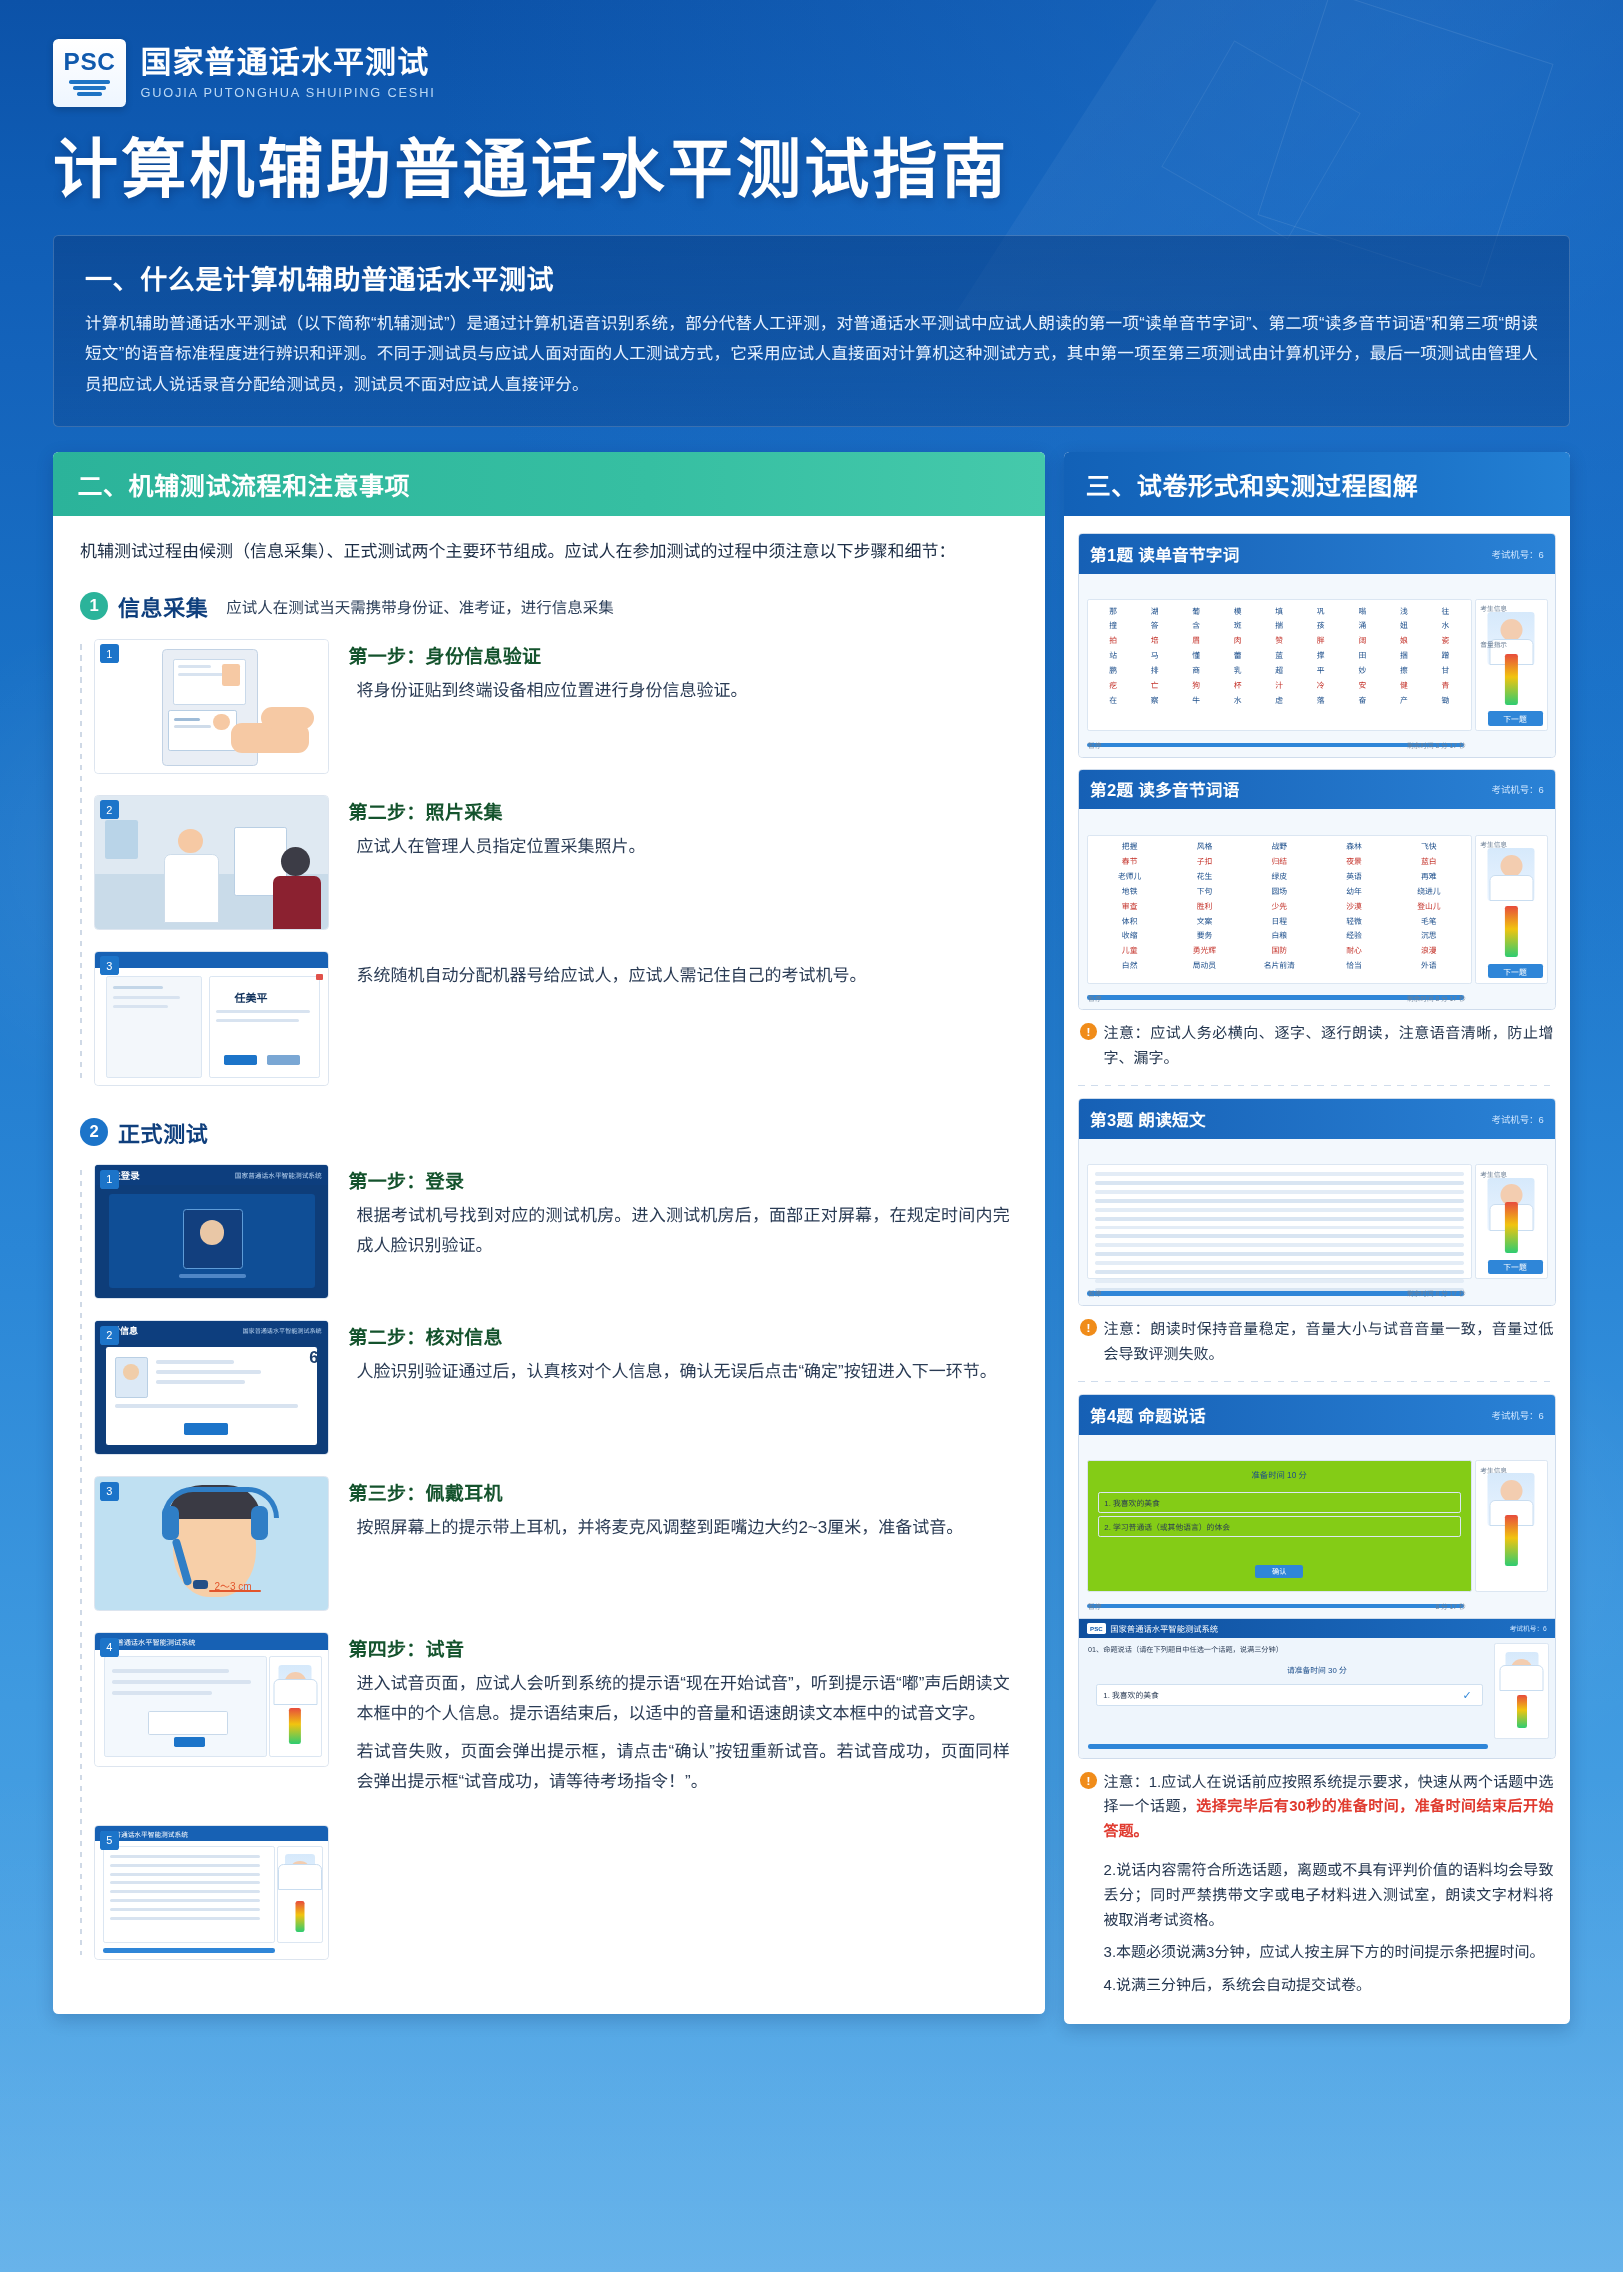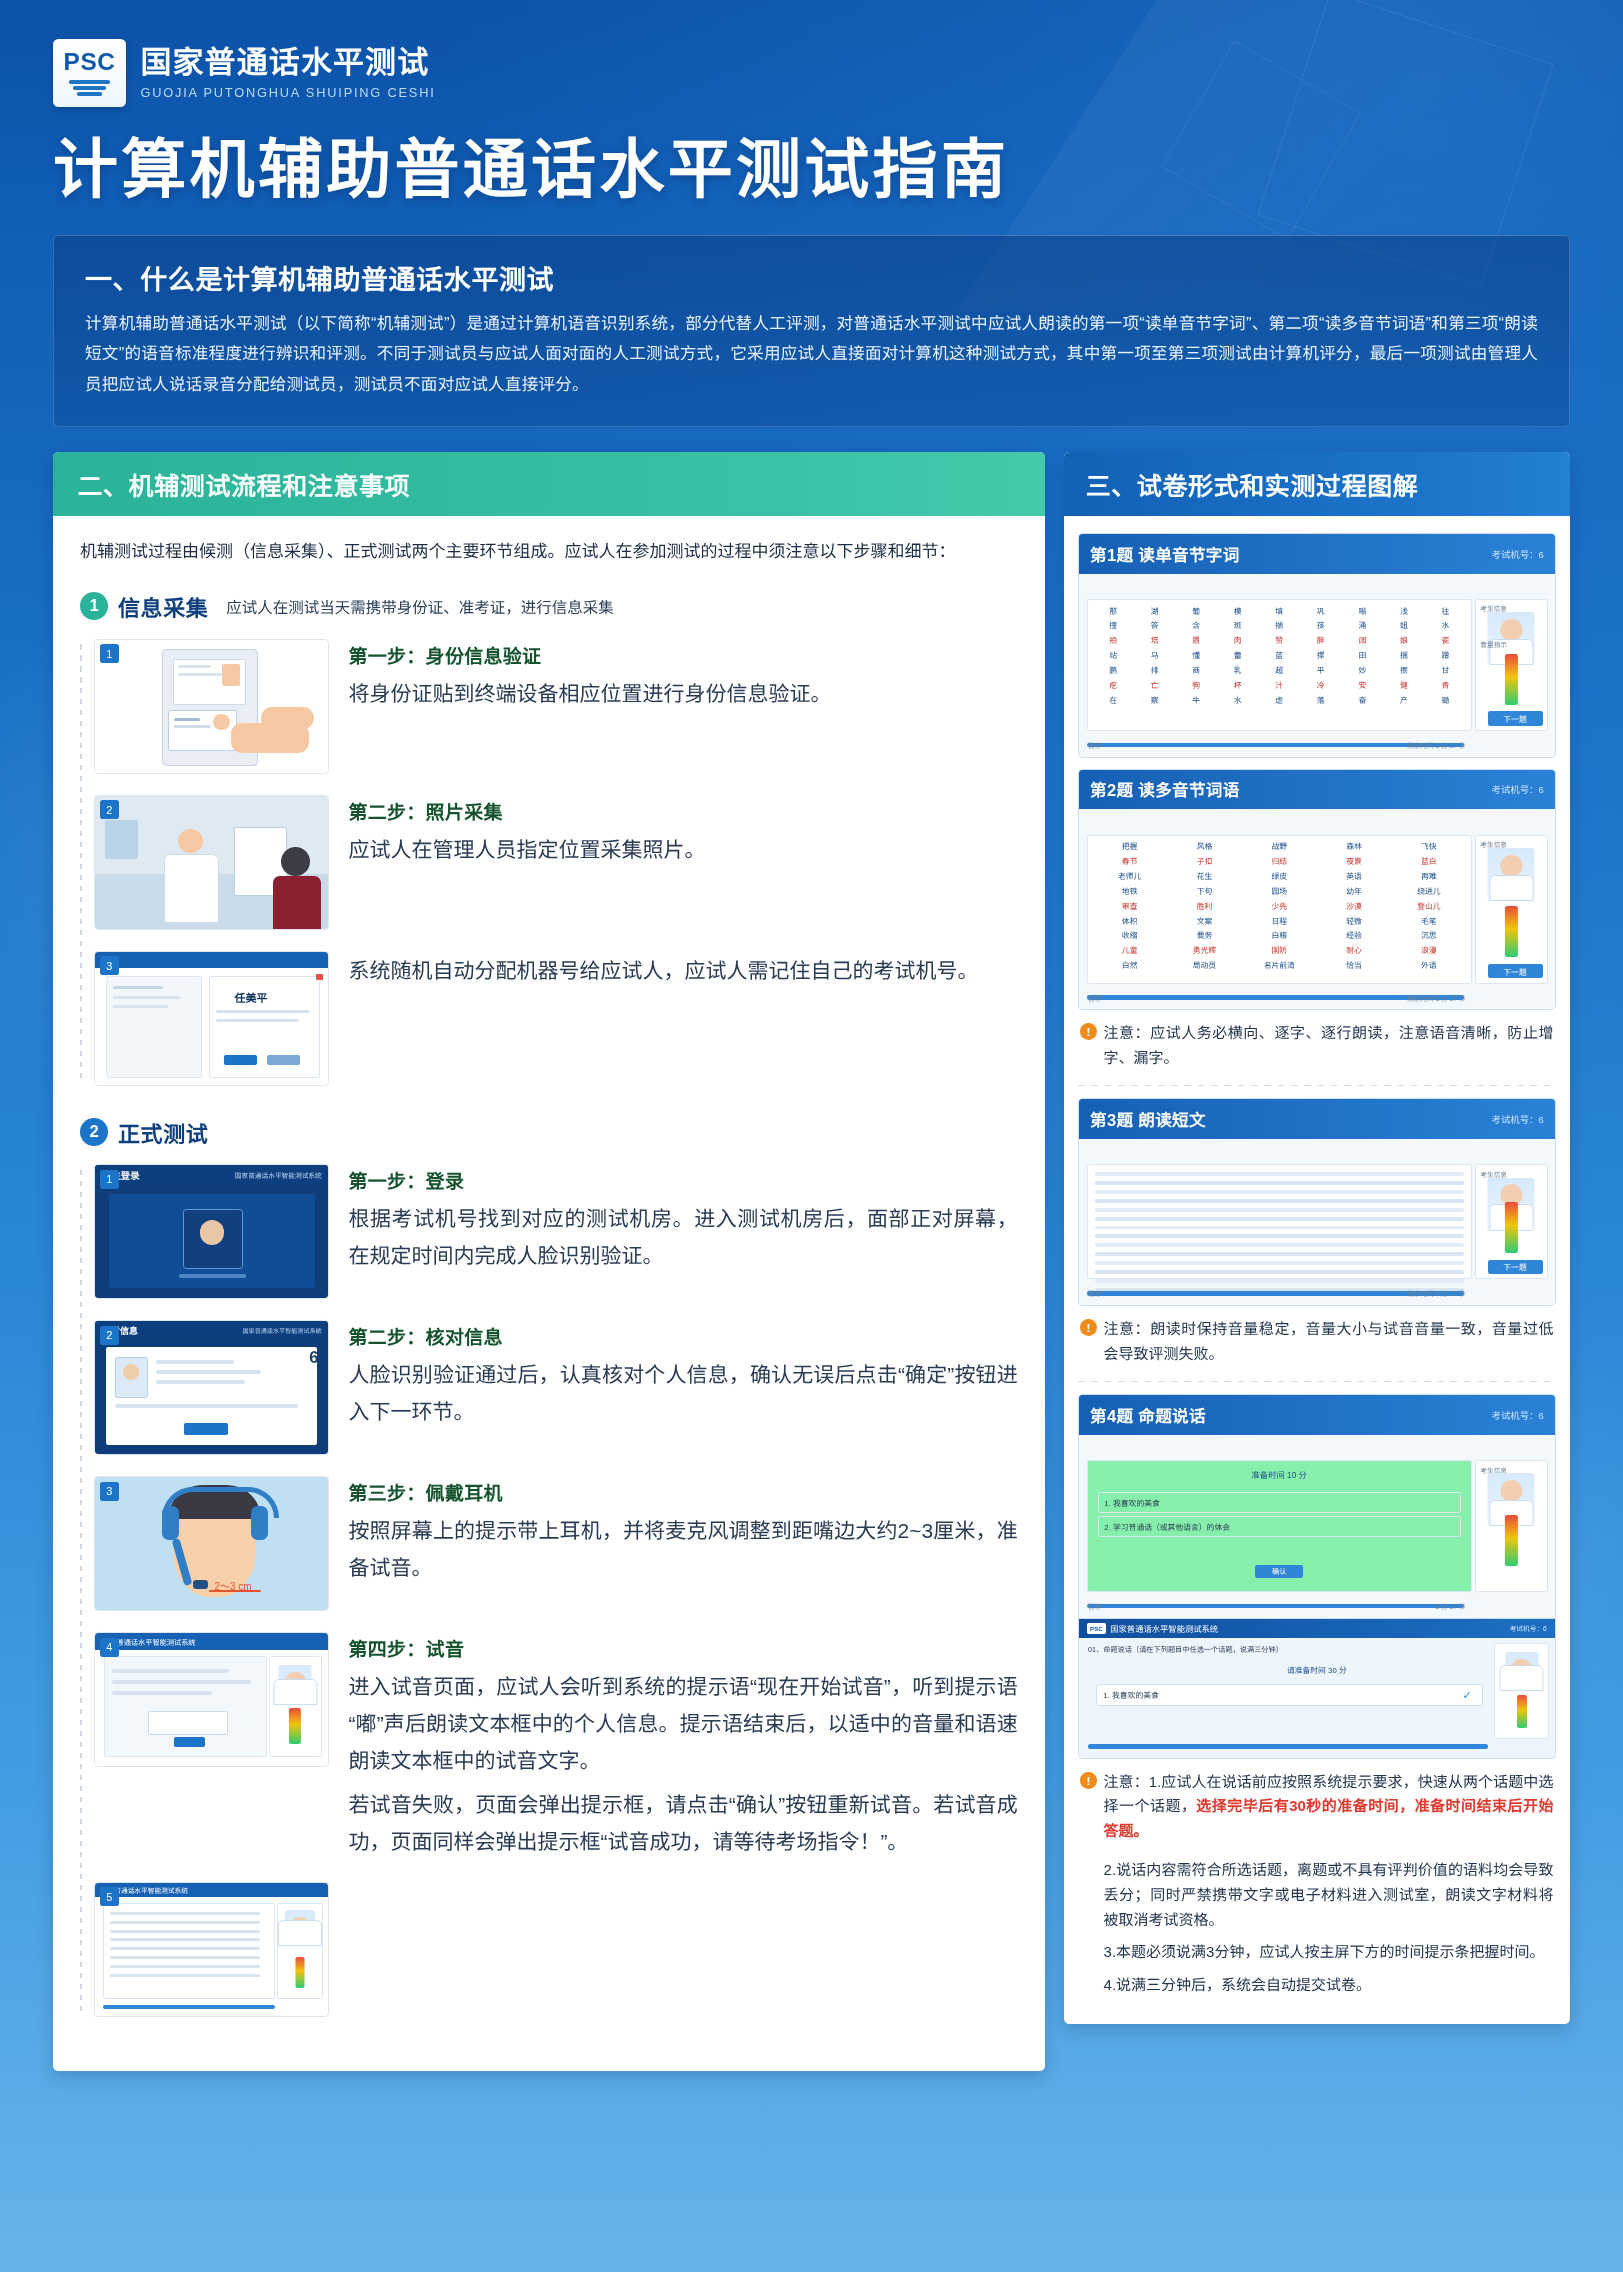--- a/index.html
+++ b/index.html
@@ -99,21 +99,21 @@
   .thumb{
     flex:0 0 auto;width:233px;height:133px;border-radius:4.4px;overflow:hidden;
     border:1.1px solid #dde5ef;background:#eef3f9;position:relative;
   }
   .thumb .badge{
     position:absolute;left:4.4px;top:4.4px;width:19px;height:19px;border-radius:2.8px;
     background:#1c74c9;color:#fff;font-size:11px;display:flex;align-items:center;justify-content:center;z-index:3;
   }
   .item-text{flex:1;padding-top:2.2px;}
   .item-text h3{margin:0 0 7.8px 0;font-size:19px;color:#14532d;font-weight:bold;letter-spacing:0.3px;}
-  .item-text p{margin:0;font-size:21px;line-height:1.75;color:#2a3b54;text-align:justify;}
+  .item-text p{margin:8px;font-size:17px;line-height:1.75;color:#2a3b54;text-align:justify;}
 
   
   .sc{position:absolute;inset:0;}
   .sc-white{background:#fff;}
   .sc-topbar{position:absolute;left:0;top:0;right:0;height:16.6px;background:#1761b4;}
   .sc-topbar.dark{background:#0d3e7e;}
   .sc-line{position:absolute;height:3.3px;border-radius:1.7px;background:#d8e3f0;}
   .sc-block{position:absolute;border-radius:2.2px;}
   .sc-btn{position:absolute;height:10px;border-radius:1.7px;background:#1c74c9;}
   .face{position:absolute;border-radius:50%;}
@@ -157,21 +157,21 @@
   .qfoot{position:absolute;left:7.8px;right:7.8px;bottom:5.5px;height:12.2px;}
   .qfoot .pb{position:absolute;left:0;right:83px;top:3.9px;height:4.4px;border-radius:2.2px;background:#2f86d8;}
   .nextbtn{position:absolute;right:7.8px;bottom:6.7px;width:62px;height:14.4px;border-radius:2.2px;background:#2f86d8;
            color:#fff;font-size:7.8px;display:flex;align-items:center;justify-content:center;}
   .tinytext{position:absolute;font-size:6.7px;color:#6b7f96;}
 
   .art-lines{position:absolute;left:7.8px;top:25.5px;right:83px;bottom:25.5px;background:#fff;border:0.6px solid #dbe6f2;border-radius:2.2px;padding:6.7px;}
   .art-lines i{display:block;height:3.9px;background:#d9e5f2;border-radius:1.7px;margin-bottom:5px;}
   .art-lines i:nth-child(odd){background:#e3ecf6;}
 
-  .talkcard{position:absolute;left:7.8px;top:25.5px;right:83px;bottom:25.5px;background:#86efac;border:0.6px solid #dbe6f2;border-radius:2.2px;}
+  .talkcard{position:absolute;left:7.8px;top:25.5px;right:83px;bottom:25.5px;background:#84cc16;border:0.6px solid #dbe6f2;border-radius:2.2px;}
   .talkcard .tt{position:absolute;left:50%;transform:translateX(-50%);top:6.7px;font-size:8.3px;color:#1b4d8a;}
   .talkcard .opt{position:absolute;left:10px;right:10px;height:19px;border:0.6px solid #dce7f3;border-radius:2.2px;font-size:7.8px;color:#2a3b54;display:flex;align-items:center;padding-left:5.5px;}
   .talkcard .opt.o1{top:31px;}
   .talkcard .opt.o2{top:55px;}
   .talkcard .cbtn{position:absolute;left:50%;transform:translateX(-50%);bottom:13.3px;width:48px;height:13.3px;border-radius:2.2px;background:#2f86d8;color:#fff;font-size:7.2px;display:flex;align-items:center;justify-content:center;}
 
   .sub-shot{position:relative;height:139px;background:#eef5fc;border-top:1.1px solid #cfdcec;}
   .sub-head{position:absolute;left:0;right:0;top:0;height:19px;background:linear-gradient(90deg,#0f4f9e,#1d6fc4);display:flex;align-items:center;justify-content:space-between;padding:0 7.8px;}
   .sub-head .l{font-size:8.3px;color:#fff;display:flex;align-items:center;gap:4.4px;}
   .sub-head .r{font-size:6.7px;color:#cfe6ff;}

